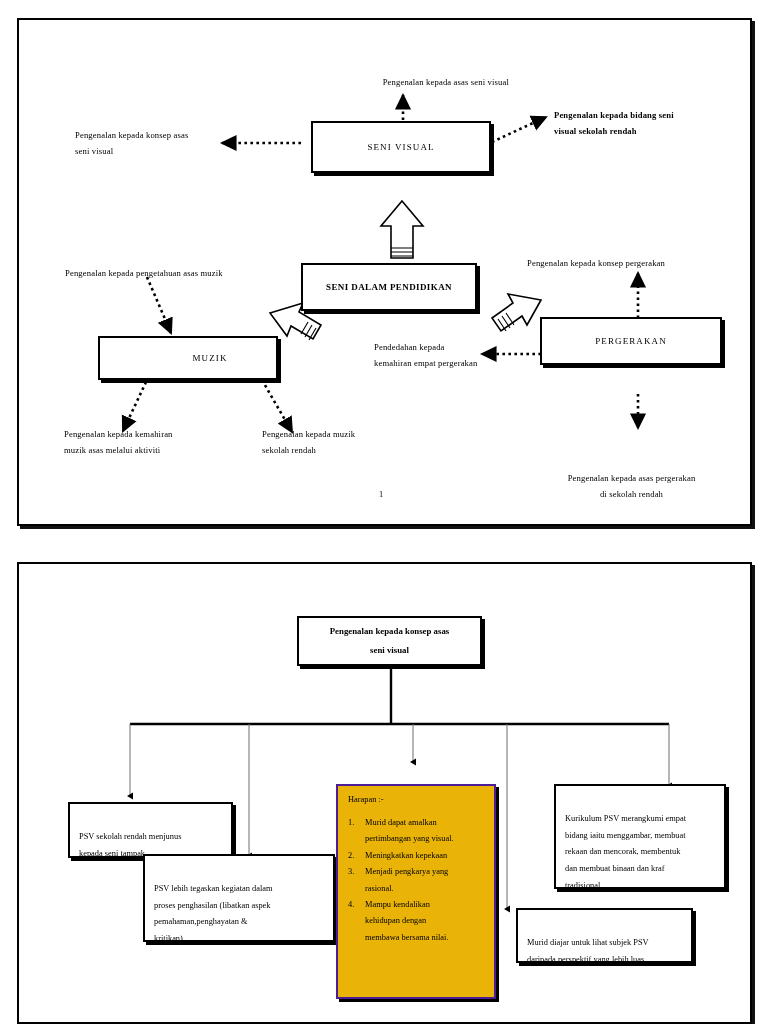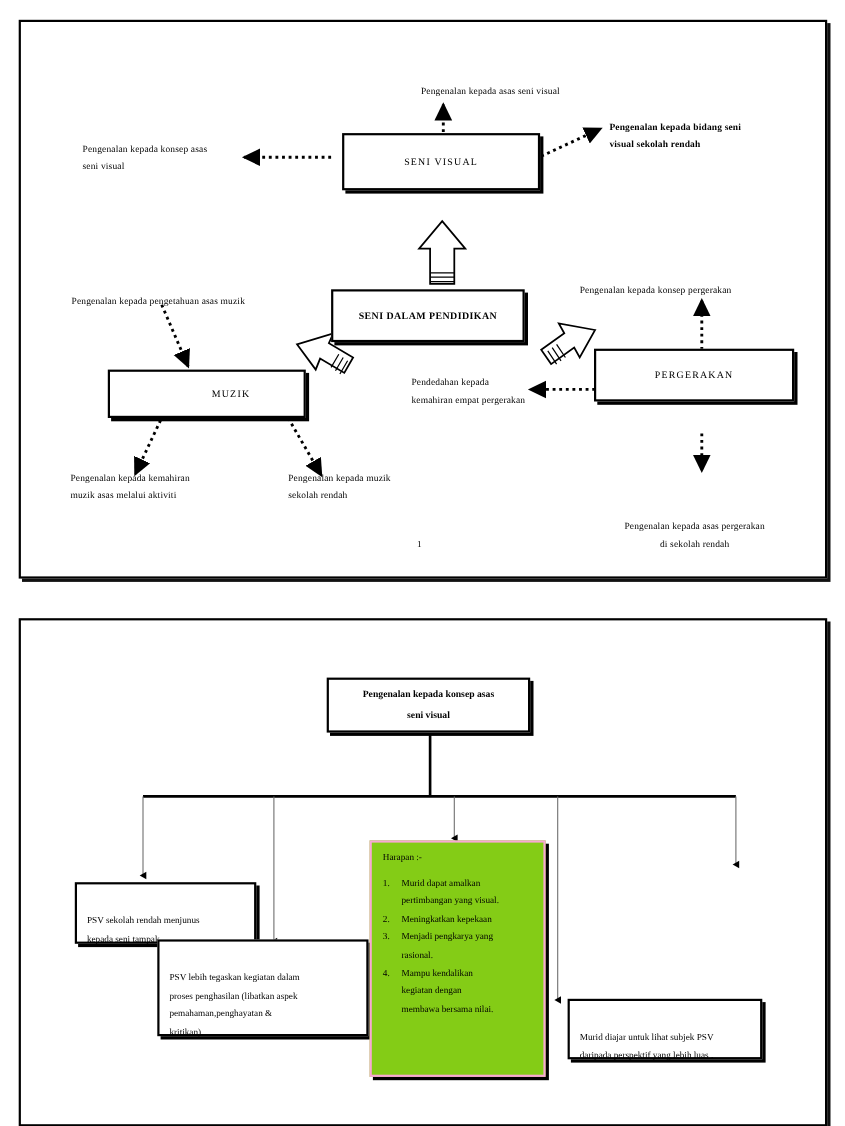--- a/index.html
+++ b/index.html
@@ -58,21 +58,21 @@
     box-shadow: 3px 3px 0 0 #000;
     padding: 8px 9px;
     font-size: 8.4px;
     line-height: 2.0;
     white-space: pre-line;
   }
   .tbox.center { text-align: center; display:flex; align-items:center; justify-content:center; padding:4px; }
   .tbox.center .t { font-weight: bold; font-size: 8.8px; line-height: 2.2; }
 
   
-  .listbox { position:absolute; background:#84cc16; border:2px solid #f9a8d4; box-shadow:3px 3px 0 0 #000; padding:9px 10px; }
+  .listbox { position:absolute; background:#eab308; border:2px solid #4c1d95; box-shadow:3px 3px 0 0 #000; padding:9px 10px;margin-top:20px; }
   .listbox .hd { font-size:8.4px; margin-bottom:11px; }
   .listbox ol { list-style:none; counter-reset: li; }
   .listbox li { counter-increment: li; font-size:8.4px; line-height:1.95;
                 padding-left: 17px; position:relative; white-space: pre-line; }
   .listbox li::before { content: counter(li) "."; position:absolute; left:0; }
 
   
   svg.ov { position:absolute; inset:0; width:100%; height:100%; overflow:visible; pointer-events:none; }
   .dotline { stroke:#000; stroke-width:2.6; stroke-linecap:butt; stroke-dasharray:2.6 3.4; fill:none; }
   .solid  { stroke:#000; stroke-width:2.4; fill:none; }
@@ -220,24 +220,31 @@
 
     <div class="listbox" style="left:317px; top:200px; width:160px; height:215px;">
       <div class="hd">Harapan :-</div>
       <ol>
         <li>Murid dapat amalkan
 pertimbangan yang visual.</li>
         <li>Meningkatkan kepekaan</li>
         <li>Menjadi pengkarya yang
 rasional.</li>
         <li>Mampu kendalikan
-kegiatan dengan
+kehidupan dengan
 membawa bersama nilai.</li>
       </ol>
     </div>
 
+    <div class="tbox" style="left:535px; top:220px; width:172px; height:105px;">
+      <span>Kurikulum PSV merangkumi empat
+bidang iaitu menggambar, membuat
+rekaan dan mencorak, membentuk
+dan membuat binaan dan kraf
+tradisional.</span>
+    </div>
 
     <div class="tbox" style="left:497px; top:344px; width:177px; height:55px;">
       <span>Murid diajar untuk lihat subjek PSV
 daripada perspektif yang lebih luas .</span>
     </div>
   </div>
 </div>
 
 </body></html>

